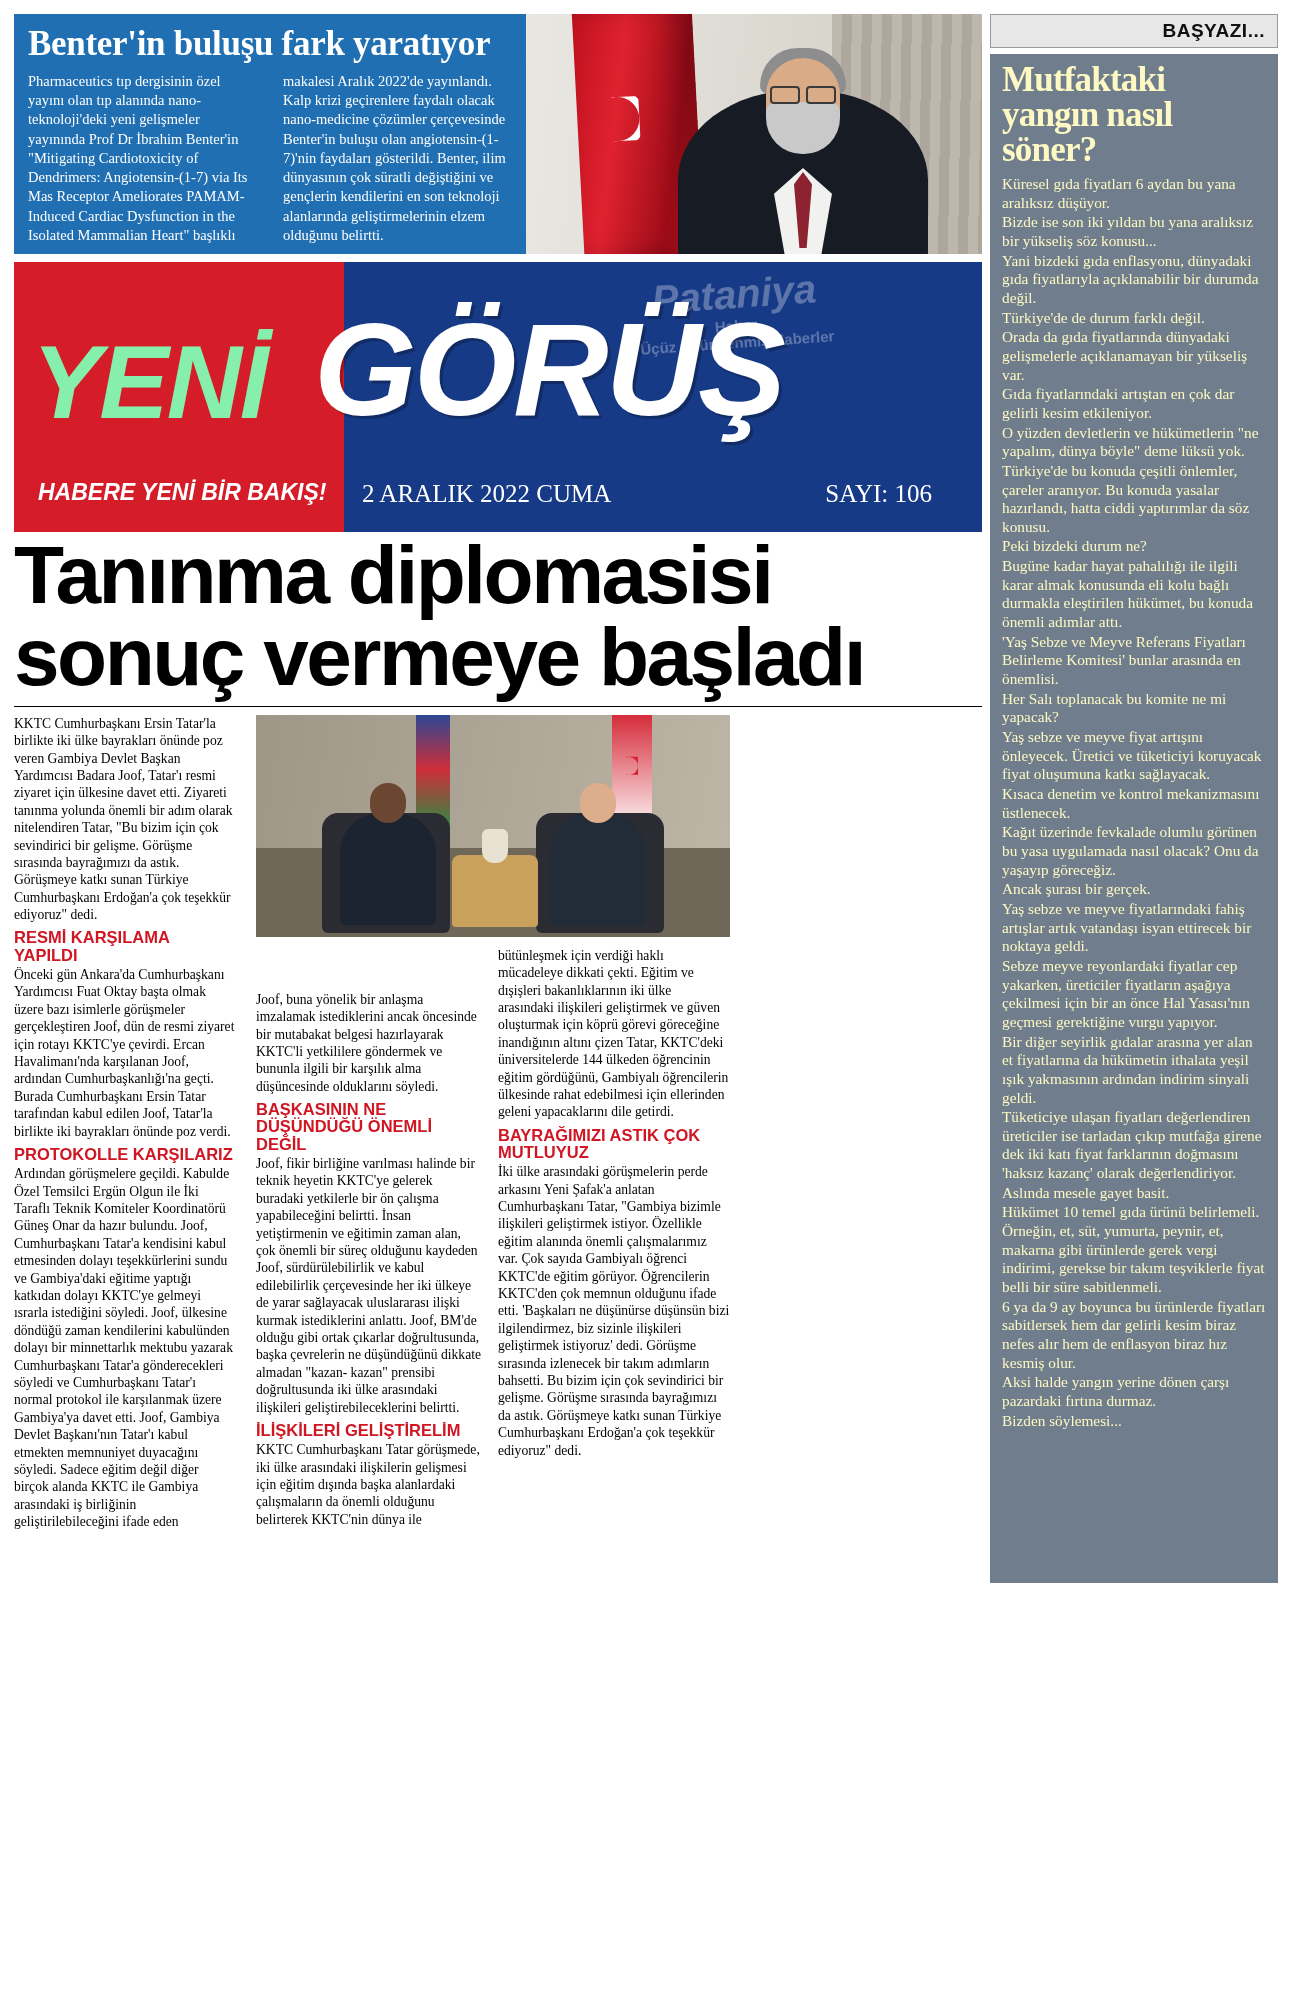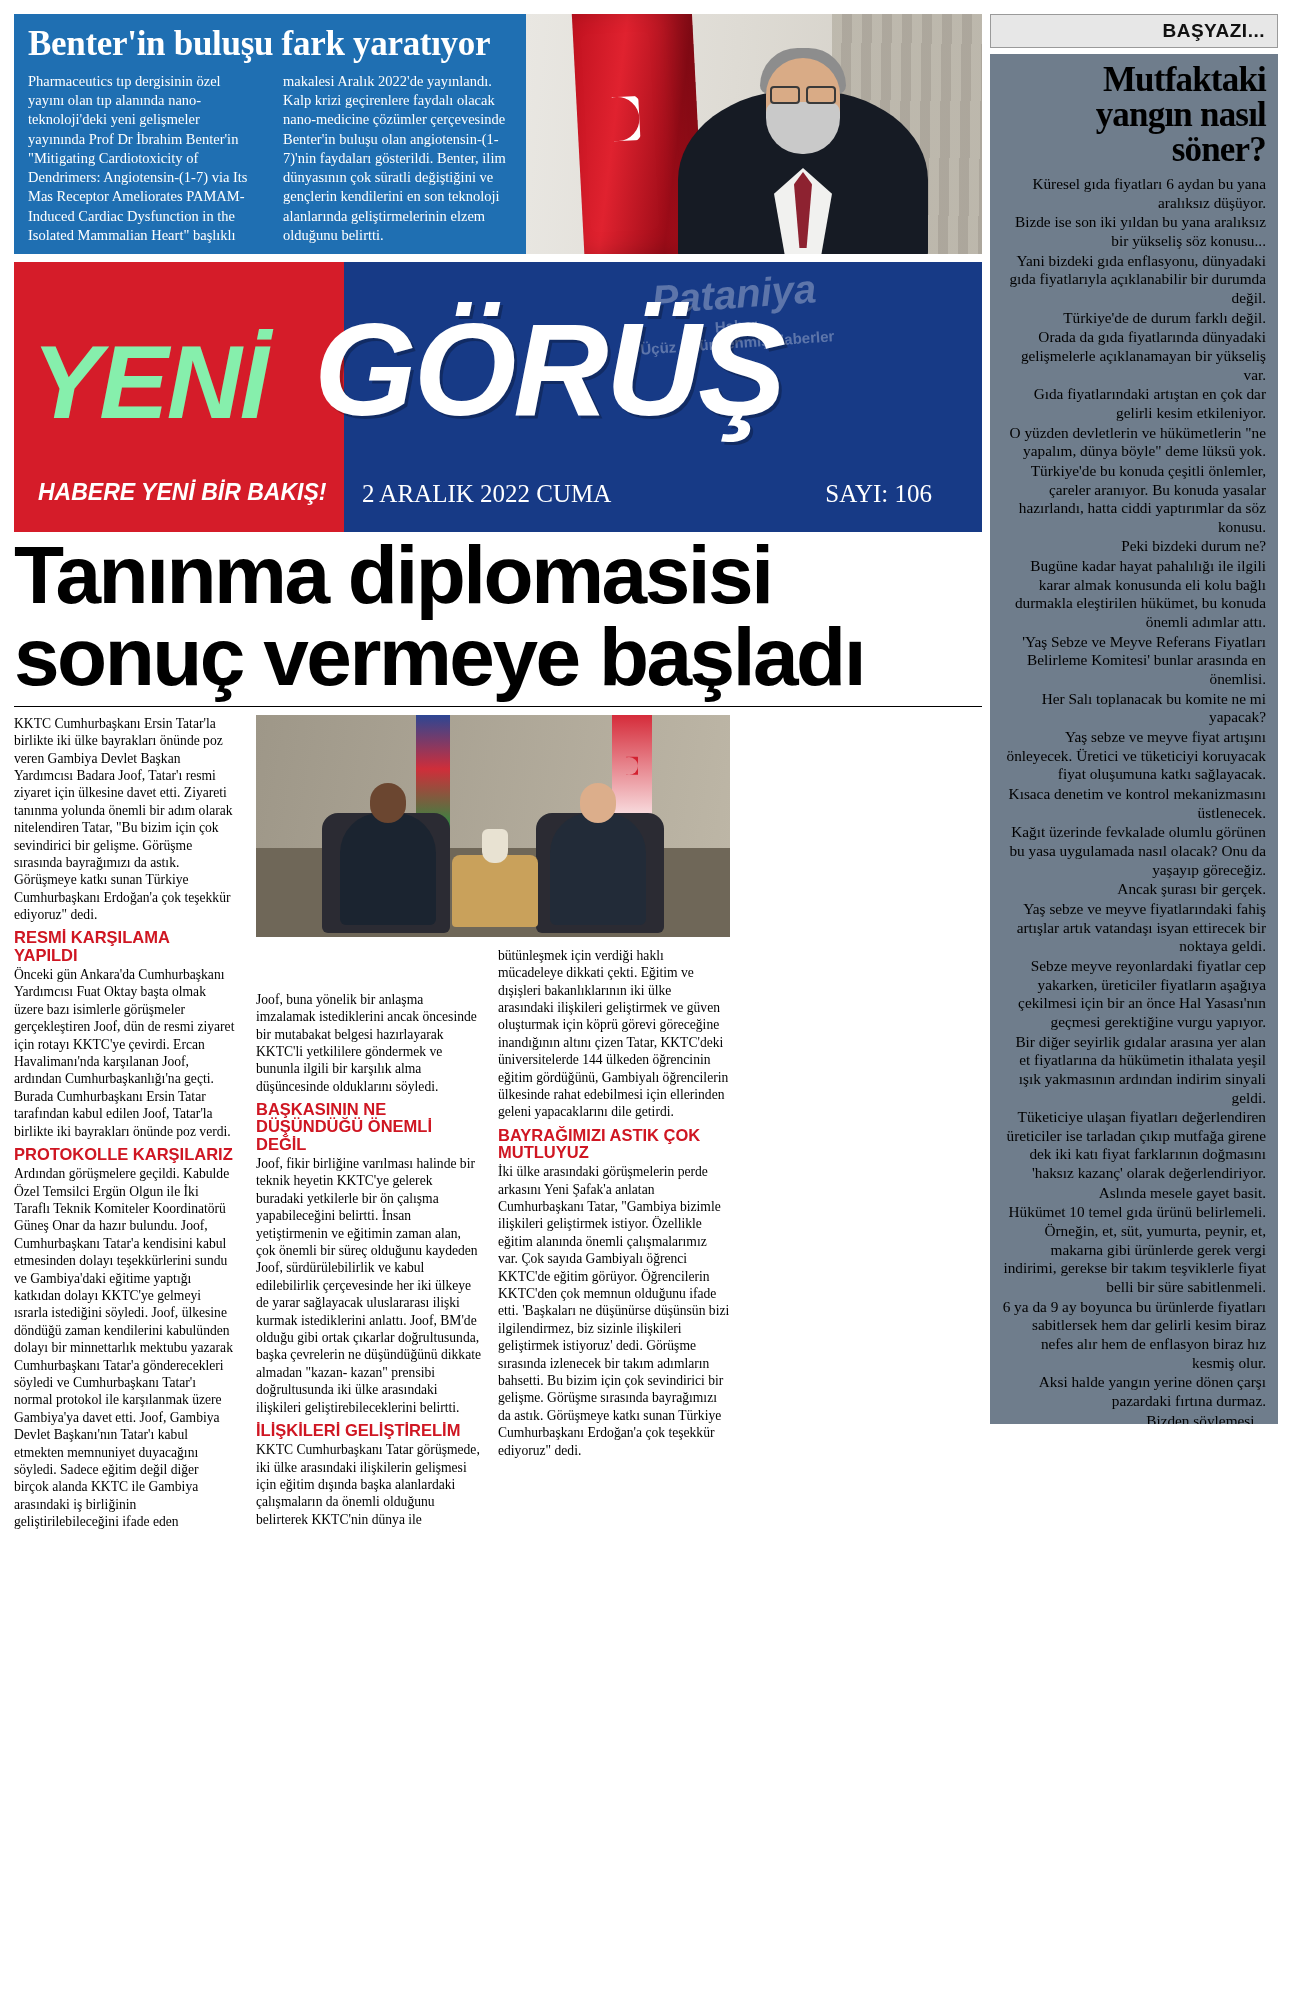--- a/index.html
+++ b/index.html
@@ -263,25 +263,24 @@
     padding-right: 12px;
     font-family: "Liberation Sans", sans-serif;
     font-weight: bold;
     font-size: 19px;
     color: #111;
     letter-spacing: .5px;
   }
   .edit-panel {
     margin-top: 6px;
     background: #6f7d8c;
-    color: #000000;
+    color: #fef9c3;
     padding: 8px 12px 14px;
-    height: 1370px;
-    overflow: hidden;
-    text-align: right;
+    height: 1529px;
+    overflow: hidden;
   }
   .edit-title {
     font-size: 35px;
     font-weight: bold;
     line-height: 1.0;
     letter-spacing: -0.8px;
     margin-bottom: 8px;
   }
   .edit-panel p {
     margin: 0 0 1px;

